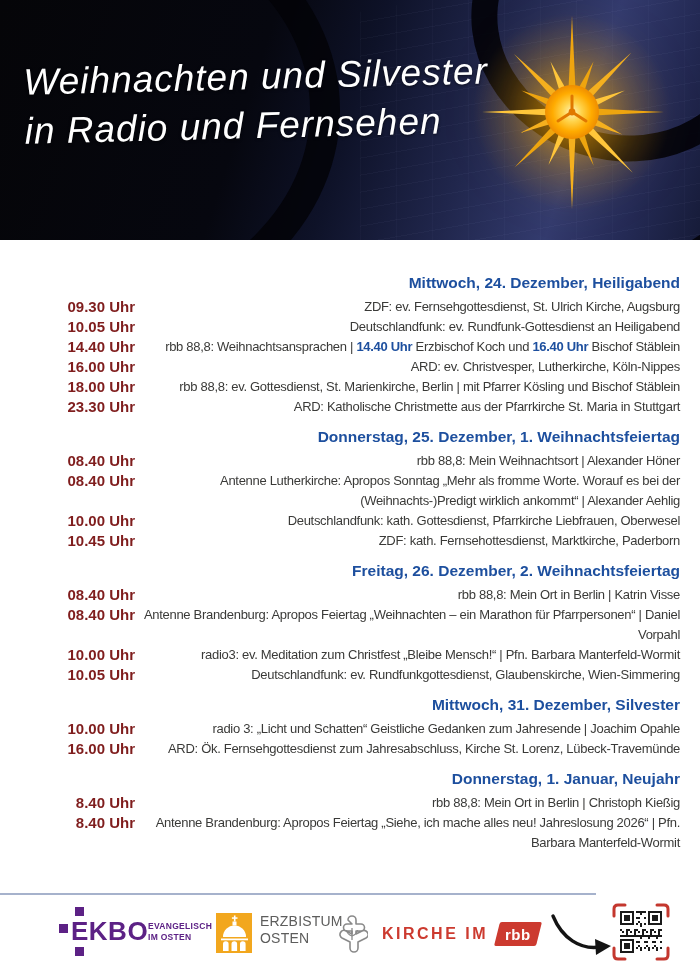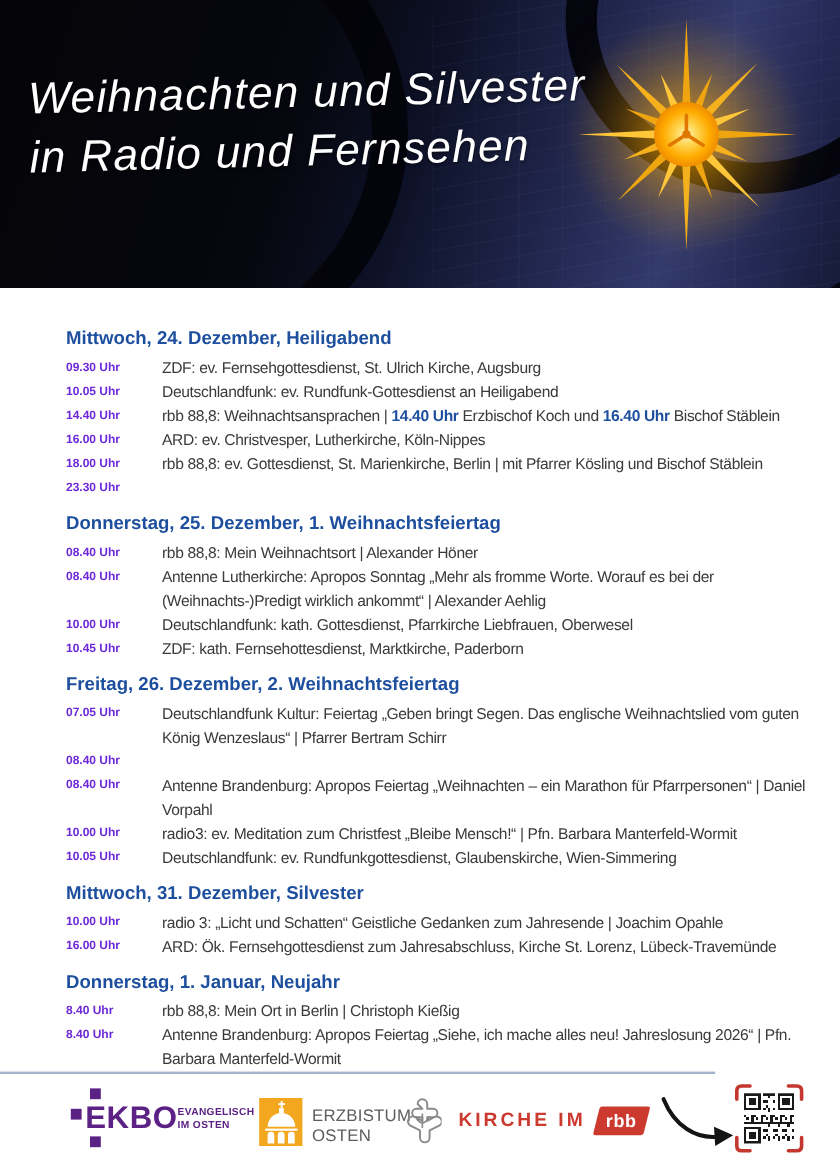--- a/index.html
+++ b/index.html
@@ -27,45 +27,45 @@
 
   .title{position:absolute;left:24px;top:52px;color:#ffffff;font-style:italic;
     font-size:37px;line-height:49px;letter-spacing:1px;transform:rotate(-1.4deg);font-weight:500;
     text-shadow:0 1px 3px rgba(0,0,0,.6);}
 
   .star-wrap{position:absolute;left:468px;top:8px;width:208px;height:208px;
     filter:drop-shadow(0 0 20px rgba(255,165,0,.55));}
 
   
   .schedule{position:absolute;left:0;top:240px;width:700px;height:653px;box-sizing:border-box;
-    padding:33px 20px 0 55px;overflow:hidden;}
+    padding:33px 20px 0 55px;overflow:hidden;text-align:right;}
   .day{margin:0 0 10px 0;}
   .day-heading{margin:0 0 4px 0;font-size:15.5px;line-height:20px;font-weight:700;color:#1d4f9e;}
   .row{display:flex;line-height:20px;}
-  .time{flex:0 0 80px;font-size:10px;font-weight:700;color:#6d28d9;}
+  .time{flex:0 0 80px;font-size:15px;font-weight:700;color:#7f1d1d;}
   .desc{flex:1;font-size:13px;letter-spacing:-0.3px;color:#3a3a38;}
   .seg-accent{font-weight:700;color:#1d4f9e;}
 
   
   .footer{position:absolute;left:0;top:893px;width:596px;height:86px;background:#ffffff;
     border-top:2px solid #a6b2cc;box-sizing:border-box;}
 
   
   .ekbo{position:absolute;left:58px;top:12px;width:135px;height:52px;}
   .ekbo .sq{position:absolute;width:9px;height:9px;background:#5c2185;}
   .ekbo .sq-top{left:17px;top:0px;}
   .ekbo .sq-left{left:1px;top:17px;}
   .ekbo .sq-bottom{left:17px;top:40px;}
   .ekbo .ekbo-name{position:absolute;left:13px;top:9px;font-size:26px;font-weight:800;
     color:#5c2185;letter-spacing:.5px;}
   .ekbo .ekbo-tag{position:absolute;left:90px;top:14px;font-size:8.5px;font-weight:700;
     color:#5c2185;line-height:10.5px;letter-spacing:.3px;}
 
   
-  .erz{position:absolute;left:216px;top:18px;height:42px;display:flex;align-items:flex-end;}
+  .erz{position:absolute;left:216px;top:18px;height:42px;display:flex;align-items:flex-start;}
   .erz-icon{width:36px;height:40px;background:#f2a71e;flex:0 0 36px;}
   .erz-text{margin-left:8px;font-size:14px;line-height:17px;color:#5d5d5c;font-weight:500;
     letter-spacing:.2px;}
 
   
   .kirche{position:absolute;left:336px;top:16px;height:46px;display:flex;align-items:center;}
   .kirche-icon{width:32px;height:40px;flex:0 0 32px;}
   .kirche-label{margin-left:14px;font-size:16px;font-weight:700;color:#cc3a2f;letter-spacing:2.5px;}
   .rbb-box{margin-left:9px;width:42px;height:24px;background:#cc3a2f;border-radius:2px;
     transform:skewX(-14deg);display:flex;align-items:center;justify-content:center;}
@@ -155,20 +155,21 @@
         <div class="row">
           <div class="time">16.00 Uhr</div>
           <div class="desc"><span>ARD: ev. Christvesper, Lutherkirche, Köln-Nippes</span></div>
         </div>
         <div class="row">
           <div class="time">18.00 Uhr</div>
           <div class="desc"><span>rbb 88,8: ev. Gottesdienst, St. Marienkirche, Berlin | mit Pfarrer Kösling und Bischof Stäblein</span></div>
         </div>
         <div class="row">
           <div class="time">23.30 Uhr</div>
+          <div class="desc"><span>ARD: Katholische Christmette aus der Pfarrkirche St. Maria in Stuttgart</span></div>
         </div>
       </section>
       <section class="day">
         <h2 class="day-heading">Donnerstag, 25. Dezember, 1. Weihnachtsfeiertag</h2>
         <div class="row">
           <div class="time">08.40 Uhr</div>
           <div class="desc"><span>rbb 88,8: Mein Weihnachtsort | Alexander Höner</span></div>
         </div>
         <div class="row">
           <div class="time">08.40 Uhr</div>
@@ -179,25 +180,22 @@
           <div class="desc"><span>Deutschlandfunk: kath. Gottesdienst, Pfarrkirche Liebfrauen, Oberwesel</span></div>
         </div>
         <div class="row">
           <div class="time">10.45 Uhr</div>
           <div class="desc"><span>ZDF: kath. Fernsehottesdienst, Marktkirche, Paderborn</span></div>
         </div>
       </section>
       <section class="day">
         <h2 class="day-heading">Freitag, 26. Dezember, 2. Weihnachtsfeiertag</h2>
         <div class="row">
-          <div class="time">07.05 Uhr</div>
-          <div class="desc"><span>Deutschlandfunk Kultur: Feiertag „Geben bringt Segen. Das englische Weihnachtslied vom guten König Wenzeslaus“ | Pfarrer Bertram Schirr</span></div>
-        </div>
-        <div class="row">
           <div class="time">08.40 Uhr</div>
+          <div class="desc"><span>rbb 88,8: Mein Ort in Berlin | Katrin Visse</span></div>
         </div>
         <div class="row">
           <div class="time">08.40 Uhr</div>
           <div class="desc"><span>Antenne Brandenburg: Apropos Feiertag „Weihnachten – ein Marathon für Pfarrpersonen“ | Daniel Vorpahl</span></div>
         </div>
         <div class="row">
           <div class="time">10.00 Uhr</div>
           <div class="desc"><span>radio3: ev. Meditation zum Christfest „Bleibe Mensch!“ | Pfn. Barbara Manterfeld-Wormit</span></div>
         </div>
         <div class="row">

